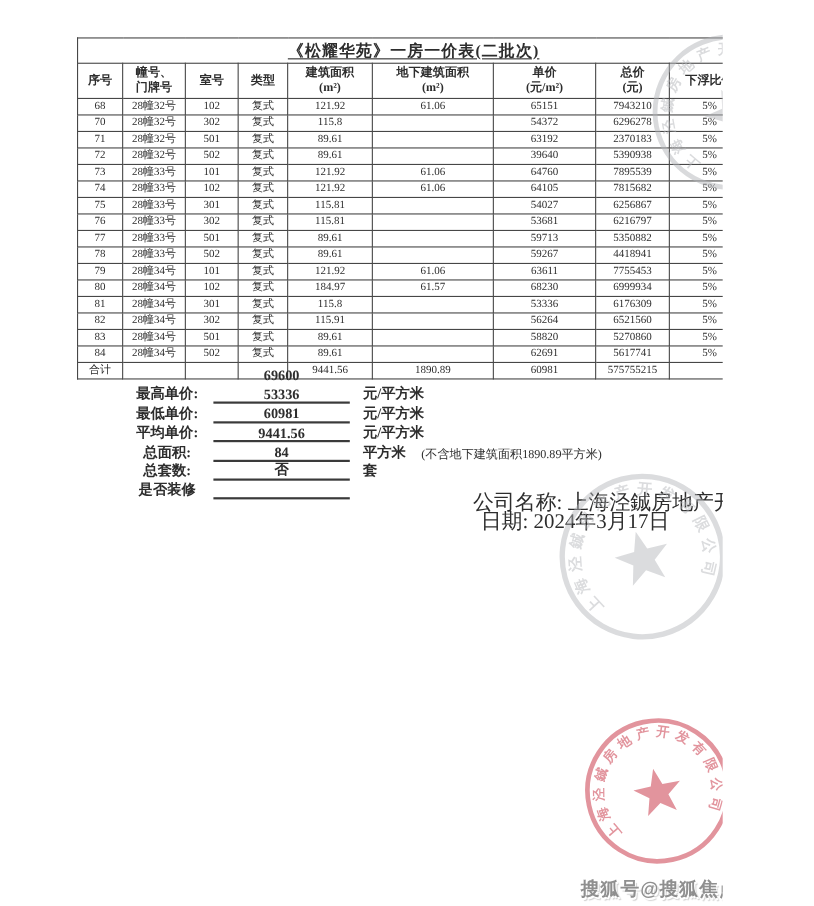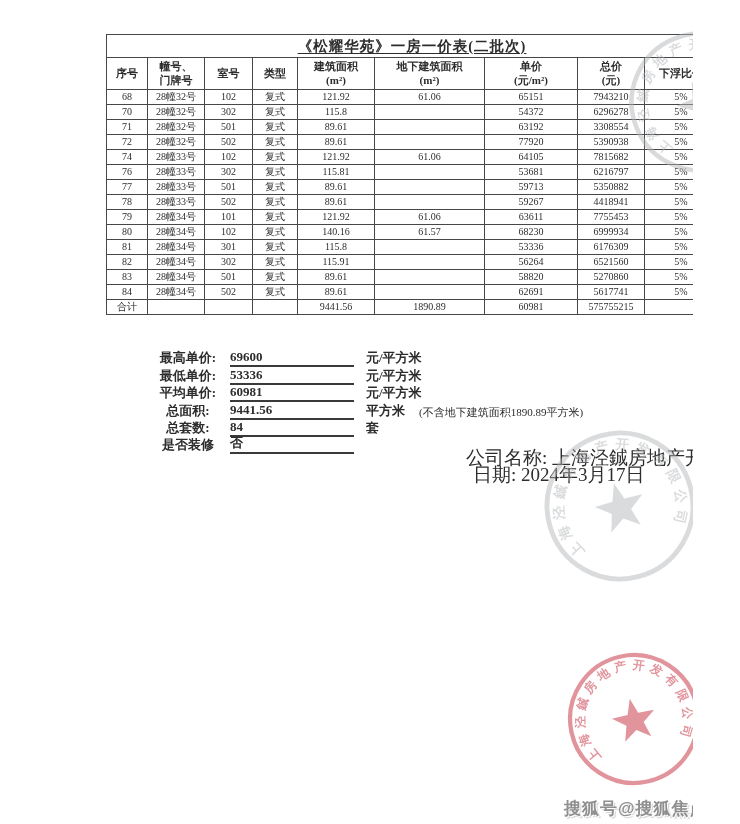--- a/index.html
+++ b/index.html
@@ -1,18 +1,18 @@
 <!DOCTYPE html>
 <html><head>
 <meta charset="utf-8">
 <style>
   html,body{margin:0;padding:0;background:#ffffff;}
   .page{
     position:relative;width:657px;height:824px;background:#ffffff;
-    font-family:"Liberation Serif","DejaVu Serif",serif;color:#2d2d2d;overflow:hidden;margin-left:36px;
+    font-family:"Liberation Serif","DejaVu Serif",serif;color:#2d2d2d;overflow:hidden;
   }
   
   table.price-table{
     position:absolute;left:70px;top:34px;width:611px;
     border-collapse:collapse;table-layout:fixed;
   }
   .price-table th,.price-table td{
     border:1px solid #474747;text-align:center;padding:0;
     overflow:hidden;white-space:nowrap;
   }
@@ -20,21 +20,21 @@
   .doc-title{
     font-size:14.5px;font-weight:bold;letter-spacing:1px;
     text-decoration:underline;text-underline-offset:2px;
   }
   .header-row th{height:31px;font-size:11px;font-weight:bold;line-height:1.2;}
   .price-table tbody td{height:14px;font-size:10px;line-height:14px;}
   
   .summary{position:absolute;left:110px;top:350px;font-size:13px;font-weight:600;}
   .summary-row{display:flex;align-items:flex-end;height:17.4px;}
   .s-label{width:84px;text-align:center;white-space:nowrap;}
-  .s-value{width:124px;text-align:left;border-bottom:2px solid #3a3a3a;padding-bottom:0;}
+  .s-value{width:124px;text-align:center;border-bottom:2px solid #3a3a3a;padding-bottom:16px;}
   .s-unit{margin-left:12px;white-space:nowrap;}
   .s-note{margin-left:14px;font-size:11px;font-weight:400;white-space:nowrap;}
   
   .company{position:absolute;left:430px;top:449px;font-size:19px;font-weight:400;line-height:17px;white-space:nowrap;}
   .date-line{padding-left:7px;}
   
   .stamp{position:absolute;pointer-events:none;}
   .stamp svg{display:block;width:100%;height:100%;}
   .stamp-top{left:588px;top:26px;width:152px;height:152px;transform:rotate(-22deg);opacity:.5;}
   .stamp-mid{left:503px;top:425px;width:162px;height:162px;transform:rotate(-15deg);opacity:.48;}
@@ -110,46 +110,68 @@
           <td>5%</td>
         </tr>
         <tr>
           <td>71</td>
           <td>28幢32号</td>
           <td>501</td>
           <td>复式</td>
           <td>89.61</td>
           <td></td>
           <td>63192</td>
-          <td>3308554</td>
+          <td>2370183</td>
           <td>5%</td>
         </tr>
         <tr>
           <td>72</td>
           <td>28幢32号</td>
           <td>502</td>
           <td>复式</td>
           <td>89.61</td>
           <td></td>
-          <td>77920</td>
+          <td>39640</td>
           <td>5390938</td>
+          <td>5%</td>
+        </tr>
+        <tr>
+          <td>73</td>
+          <td>28幢33号</td>
+          <td>101</td>
+          <td>复式</td>
+          <td>121.92</td>
+          <td>61.06</td>
+          <td>64760</td>
+          <td>7895539</td>
           <td>5%</td>
         </tr>
         <tr>
           <td>74</td>
           <td>28幢33号</td>
           <td>102</td>
           <td>复式</td>
           <td>121.92</td>
           <td>61.06</td>
           <td>64105</td>
           <td>7815682</td>
           <td>5%</td>
         </tr>
         <tr>
+          <td>75</td>
+          <td>28幢33号</td>
+          <td>301</td>
+          <td>复式</td>
+          <td>115.81</td>
+          <td></td>
+          <td>54027</td>
+          <td>6256867</td>
+          <td>5%</td>
+        </tr>
+        <tr>
           <td>76</td>
           <td>28幢33号</td>
           <td>302</td>
           <td>复式</td>
           <td>115.81</td>
           <td></td>
           <td>53681</td>
           <td>6216797</td>
           <td>5%</td>
         </tr>
@@ -184,21 +206,21 @@
           <td>61.06</td>
           <td>63611</td>
           <td>7755453</td>
           <td>5%</td>
         </tr>
         <tr>
           <td>80</td>
           <td>28幢34号</td>
           <td>102</td>
           <td>复式</td>
-          <td>140.16</td>
+          <td>184.97</td>
           <td>61.57</td>
           <td>68230</td>
           <td>6999934</td>
           <td>5%</td>
         </tr>
         <tr>
           <td>81</td>
           <td>28幢34号</td>
           <td>301</td>
           <td>复式</td>

